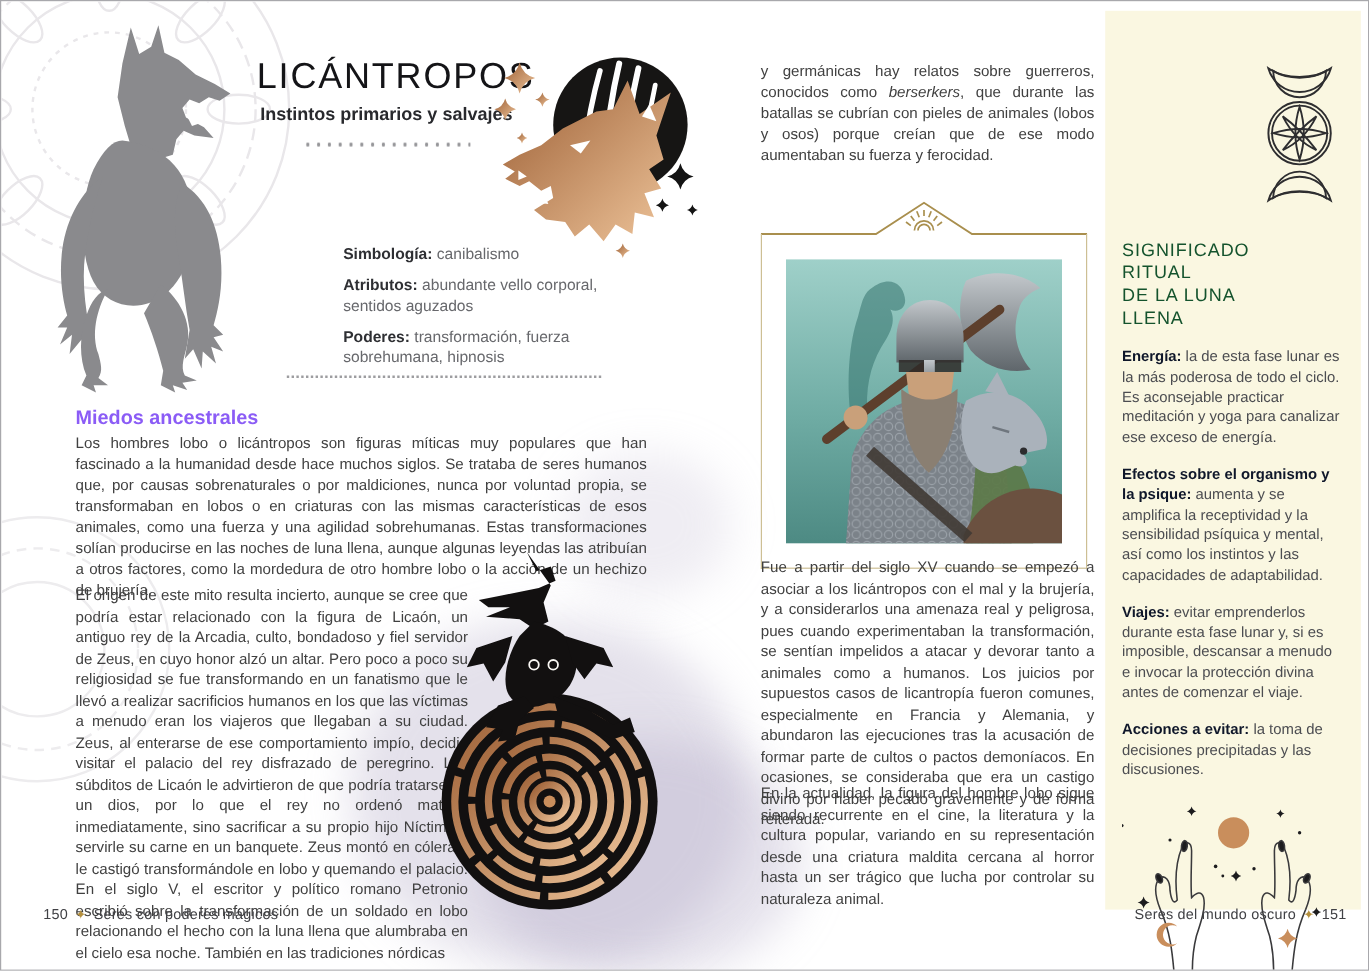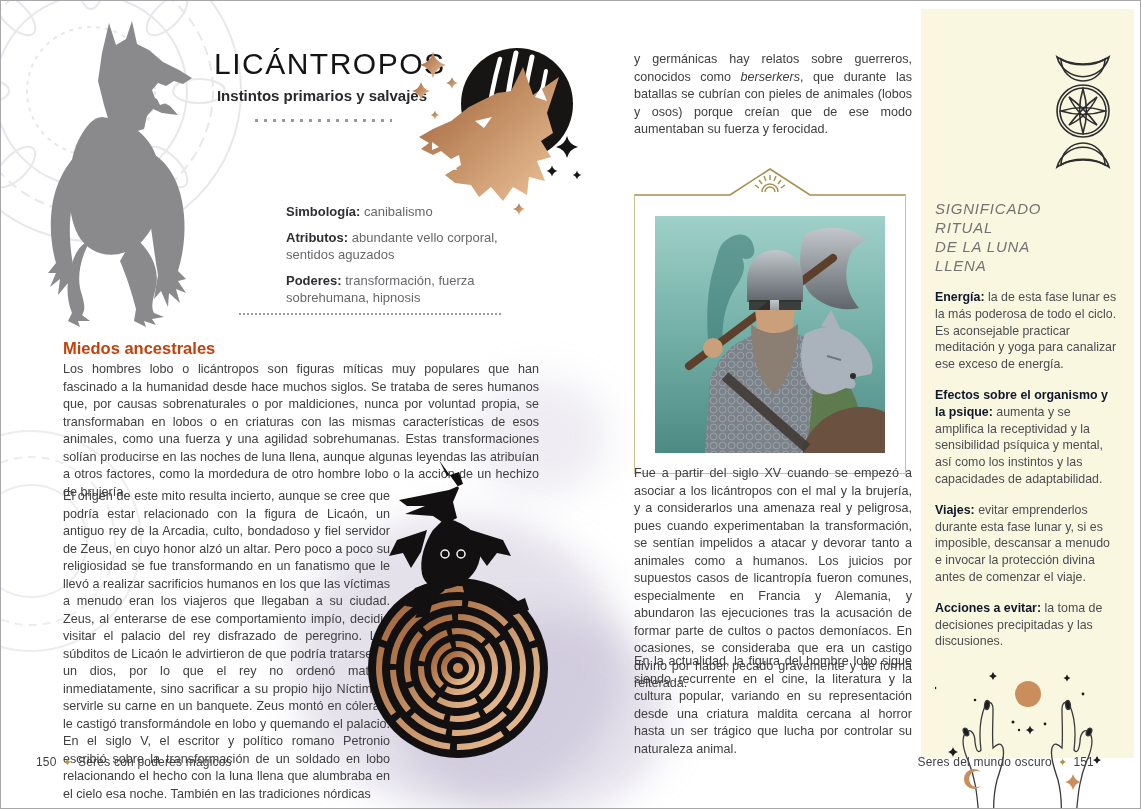--- a/index.html
+++ b/index.html
@@ -12,50 +12,50 @@
   .title-block{left:213px;top:46px;width:216px;text-align:center;}
   .title{font-size:30px;font-weight:400;letter-spacing:1.5px;color:#141417;margin:0;line-height:34px;}
   .subtitle{font-size:15px;font-weight:bold;color:#28292d;margin:6px 0 0;}
   .dotrow{width:140px;height:5px;margin:14px auto 0;
     background-image:radial-gradient(circle,#97979a 1.4px,transparent 1.7px);
     background-size:9px 5px;background-repeat:repeat-x;}
   .attr-list{left:285px;top:202px;width:248px;}
   .attr-item{font-size:13px;line-height:17px;color:#67686c;margin:0 0 9px;}
   .attr-item b{color:#2e2f33;}
   .dot-divider{left:238px;top:312px;width:262px;border-top:2px dotted #9d9da0;height:0;}
-  .sec-head{left:62px;top:338px;width:480px;font-size:16.5px;font-weight:bold;color:#c2410c;margin:0;}
+  .sec-head{left:62px;top:338px;width:480px;font-size:16.5px;font-weight:bold;color:#8b5cf6;margin:0;}
   .bodytext{font-size:12.6px;line-height:17.5px;color:#404040;text-align:justify;margin:0;}
   .para1{left:62px;top:360px;width:476px;}
   .para2{left:62px;top:487px;width:327px;}
   .footer{top:754px;font-size:12px;color:#404145;letter-spacing:.2px;}
   .footer .star{color:#b5903e;font-size:11px;padding:0 6px;}
   .footer-left{left:35px;}
-  .footer-right{right:46px;text-align:left;}
+  .footer-right{right:18px;text-align:left;}
 
   
   .blob{border-radius:48%;filter:blur(18px);}
   .b1{left:292px;top:516px;width:330px;height:290px;background:rgba(176,168,197,.34);}
   .b2{left:398px;top:614px;width:270px;height:200px;background:rgba(168,160,192,.30);}
   .b3{left:468px;top:376px;width:140px;height:120px;background:rgba(180,173,201,.22);}
 
   
   .para-top{left:633px;top:50px;width:278px;}
   .para-mid{left:633px;top:464px;width:278px;}
   .para-bottom{left:633px;top:652px;width:278px;}
   .frame{left:633px;top:194px;width:272px;height:279px;box-sizing:border-box;
     border-left:1.2px solid #cdbf94;border-right:1.2px solid #cdbf94;border-bottom:1.2px solid #cdbf94;}
   .ornament{left:633px;top:160px;}
   .viking{left:654px;top:215px;width:230px;height:237px;}
 
   
   .sidebar{left:920px;top:8px;width:213px;height:749px;background:#faf7e1;
     box-sizing:border-box;padding:20px 14px 0 14px;}
   .moon-symbol{float:right;margin:2px 0 6px 6px;}
-  .sb-title{font-size:15px;line-height:19px;letter-spacing:.8px;color:#737373;
-    font-weight:400;margin:26px 0 0;font-style:italic;}
+  .sb-title{font-size:15px;line-height:19px;letter-spacing:.8px;color:#14532d;
+    font-weight:400;margin:26px 0 0;}
   .sb-entry{font-size:12.4px;line-height:16.8px;color:#4c4d51;margin:14px 0 0;}
   .sb-entry b{color:#0f172a;}
   .hands-wrap{margin:10px 0 4px;text-align:center;}
 </style>
 </head>
 <body>
 
 <div class="screen">
 
   <svg class="abs" style="left:-70px;top:-70px" width="320" height="320">

